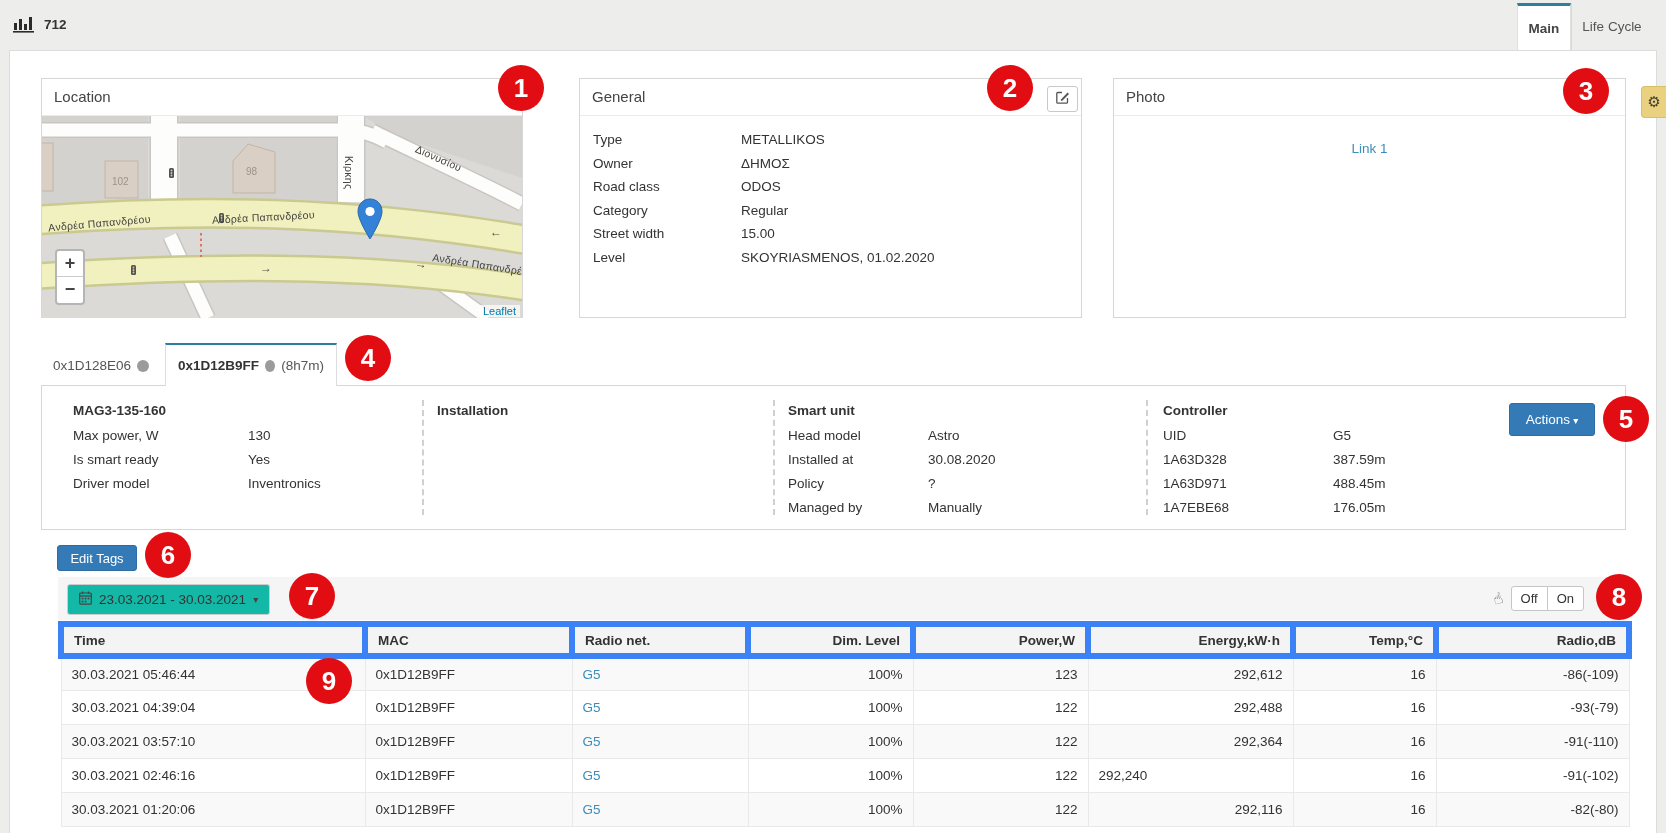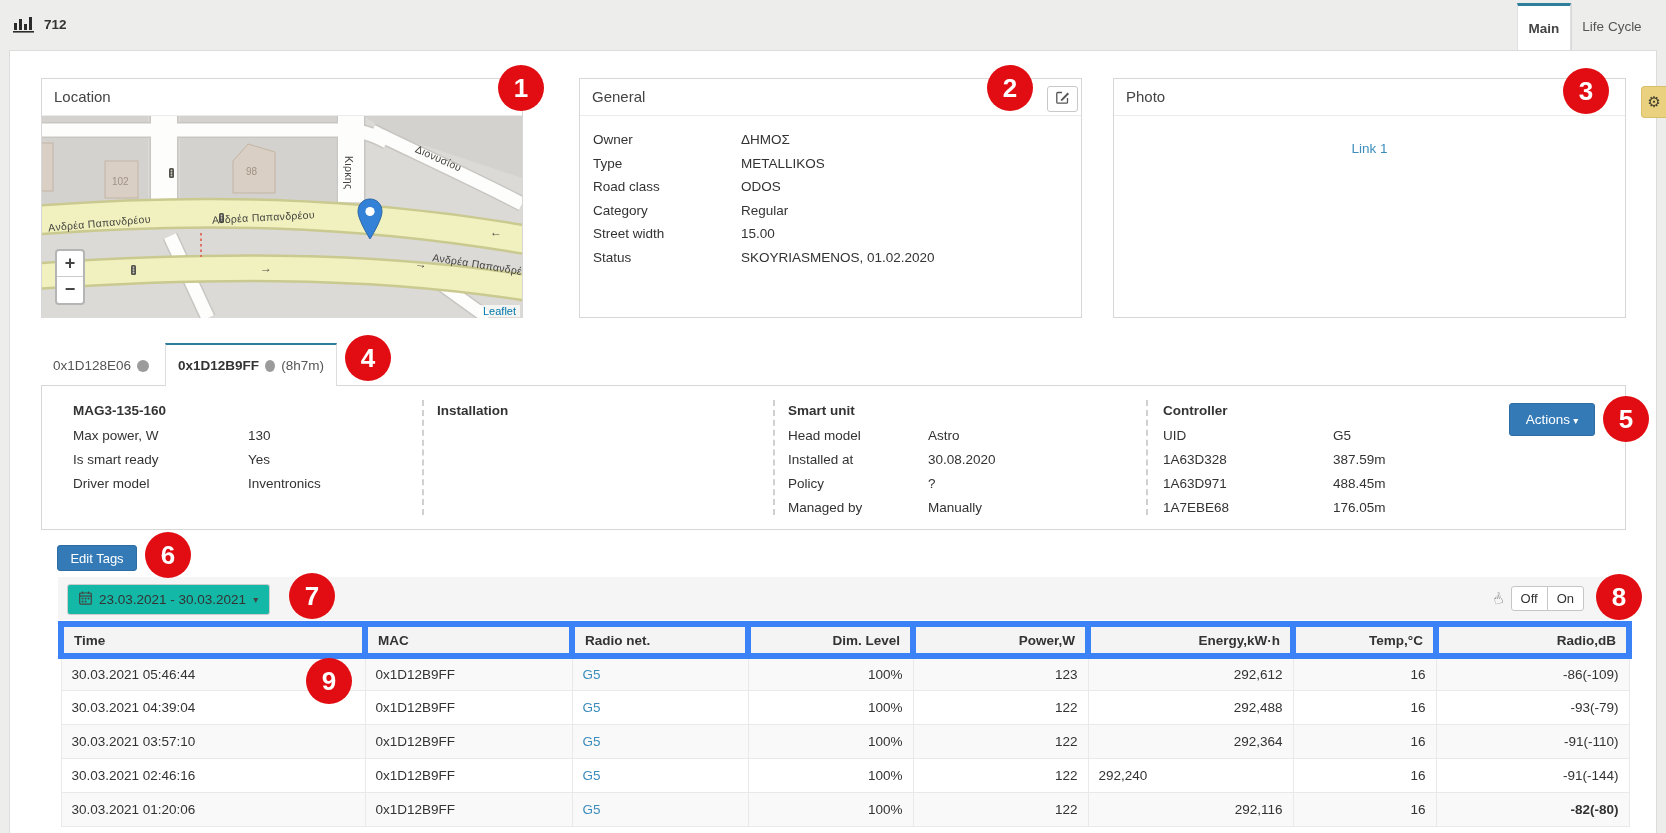--- a/index.html
+++ b/index.html
@@ -202,41 +202,41 @@
       <div>−</div>
     </div>
     <a class="leaflet-attr">Leaflet</a>
   </div>
 </section>
 
 <section class="panel" id="gen-panel">
   <div class="panel-head">General</div>
   <div id="general-rows">
       <div class="kv-row">
+        <span class="kv-label" style="width: 148px;">Type</span>
+        <span class="kv-value">METALLIKOS</span>
+      </div>
+      <div class="kv-row">
         <span class="kv-label" style="width: 148px;">Owner</span>
         <span class="kv-value">ΔΗΜΟΣ</span>
       </div>
       <div class="kv-row">
-        <span class="kv-label" style="width: 148px;">Type</span>
-        <span class="kv-value">METALLIKOS</span>
-      </div>
-      <div class="kv-row">
         <span class="kv-label" style="width: 148px;">Road class</span>
         <span class="kv-value">ODOS</span>
       </div>
       <div class="kv-row">
         <span class="kv-label" style="width: 148px;">Category</span>
         <span class="kv-value">Regular</span>
       </div>
       <div class="kv-row">
         <span class="kv-label" style="width: 148px;">Street width</span>
         <span class="kv-value">15.00</span>
       </div>
       <div class="kv-row">
-        <span class="kv-label" style="width: 148px;">Status</span>
+        <span class="kv-label" style="width: 148px;">Level</span>
         <span class="kv-value">SKOYRIASMENOS, 01.02.2020</span>
       </div>
     </div>
 </section>
 <button class="icon-btn">
   <span>
     <svg width="15" height="15" viewBox="0 0 15 15">
       <path d="M12.5,8 V12.2 a1,1 0 0 1 -1,1 H2.8 a1,1 0 0 1 -1,-1 V3.5 a1,1 0 0 1 1,-1 H7" fill="none" stroke="#555" stroke-width="1.3"></path>
       <path d="M6.2,9.3 L12.6,2.6 L14,4 L7.6,10.6 L5.8,11 Z" fill="#555"></path>
     </svg>
@@ -411,31 +411,31 @@
         <td style="text-align: right;">-91(-110)</td>
       </tr>
       <tr>
         <td style="text-align: left;">30.03.2021 02:46:16</td>
         <td style="text-align: left;">0x1D12B9FF</td>
         <td style="text-align: left;"><a class="tlink">G5</a></td>
         <td style="text-align: right;">100%</td>
         <td style="text-align: right;">122</td>
         <td style="">292,240</td>
         <td style="text-align: right;">16</td>
-        <td style="text-align: right;">-91(-144)</td>
+        <td style="text-align: right;">-91(-102)</td>
       </tr>
       <tr class="odd">
         <td style="text-align: left;">30.03.2021 01:20:06</td>
         <td style="text-align: left;">0x1D12B9FF</td>
         <td style="text-align: left;"><a class="tlink">G5</a></td>
         <td style="text-align: right;">100%</td>
         <td style="text-align: right;">122</td>
         <td style="text-align: right;">292,116</td>
         <td style="text-align: right;">16</td>
-        <td style="text-align: right; font-weight: bold;">-82(-80)</td>
+        <td style="text-align: right;">-82(-80)</td>
       </tr>
     </tbody>
 </table>
 
 <div id="annotations">
     <div class="badge" style="left: 498px; top: 65px;">1</div>
     <div class="badge" style="left: 987px; top: 65px;">2</div>
     <div class="badge" style="left: 1563px; top: 68px;">3</div>
     <div class="badge" style="left: 345px; top: 335px;">4</div>
     <div class="badge" style="left: 1603px; top: 396px;">5</div>

